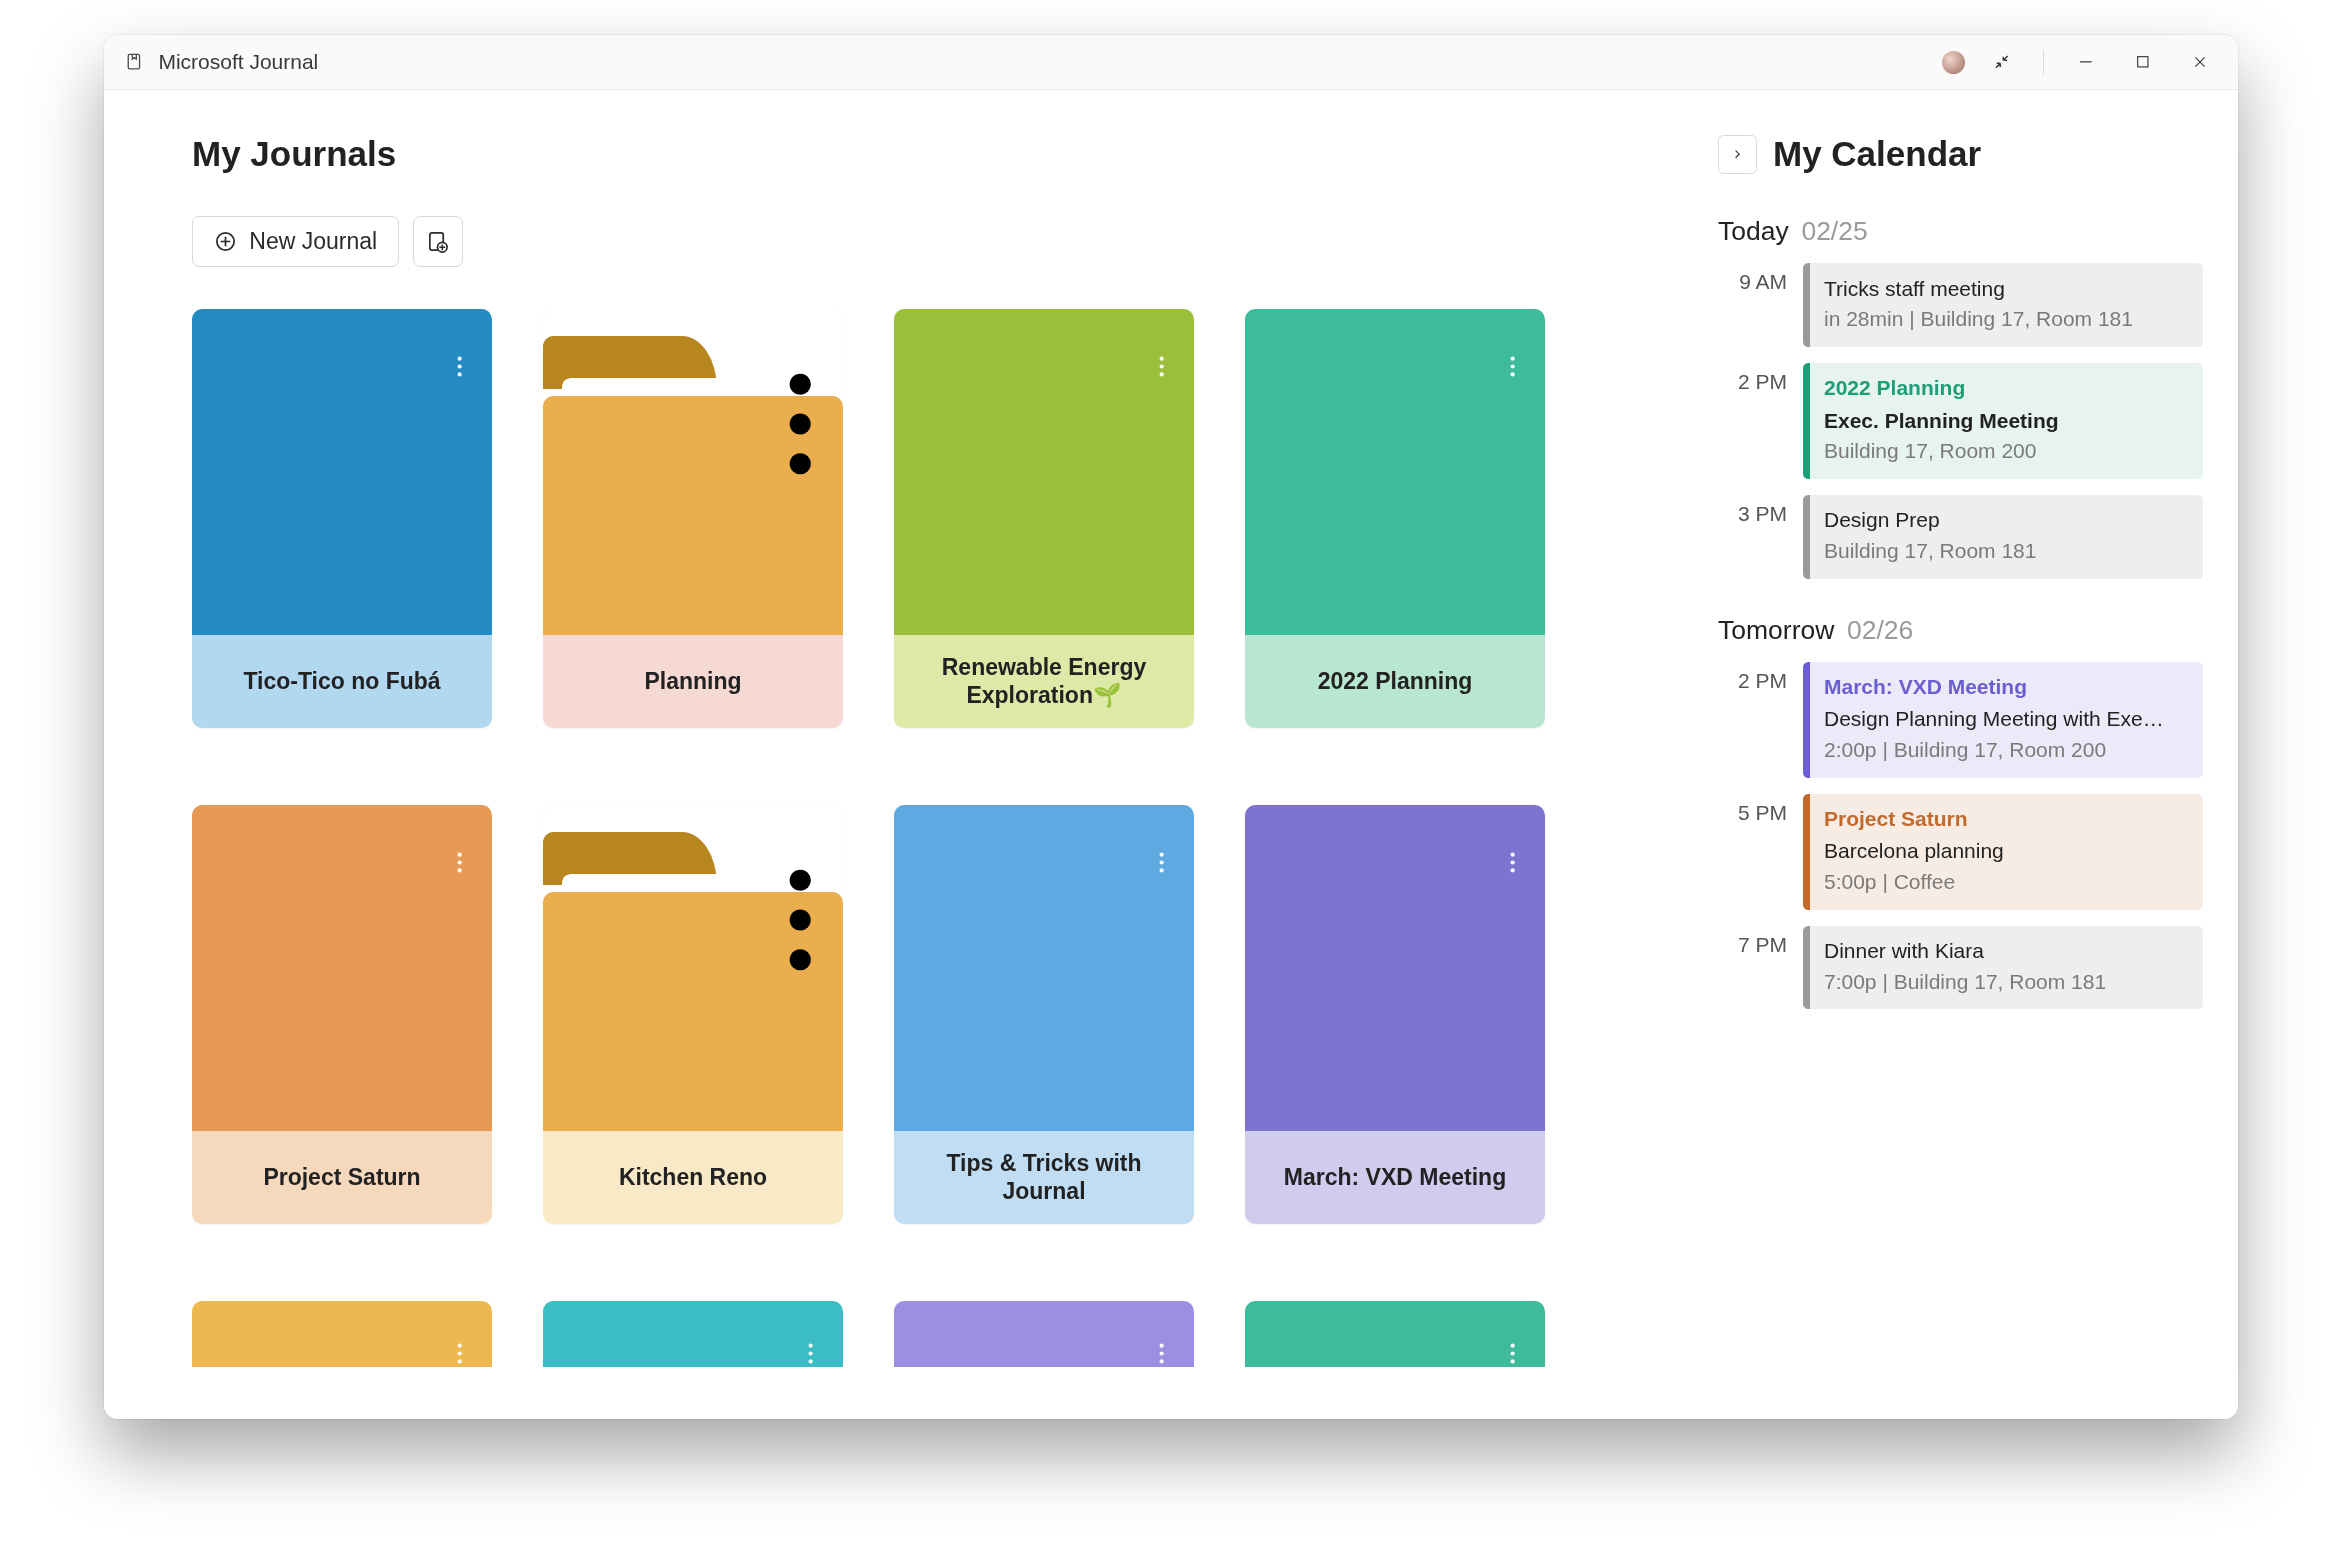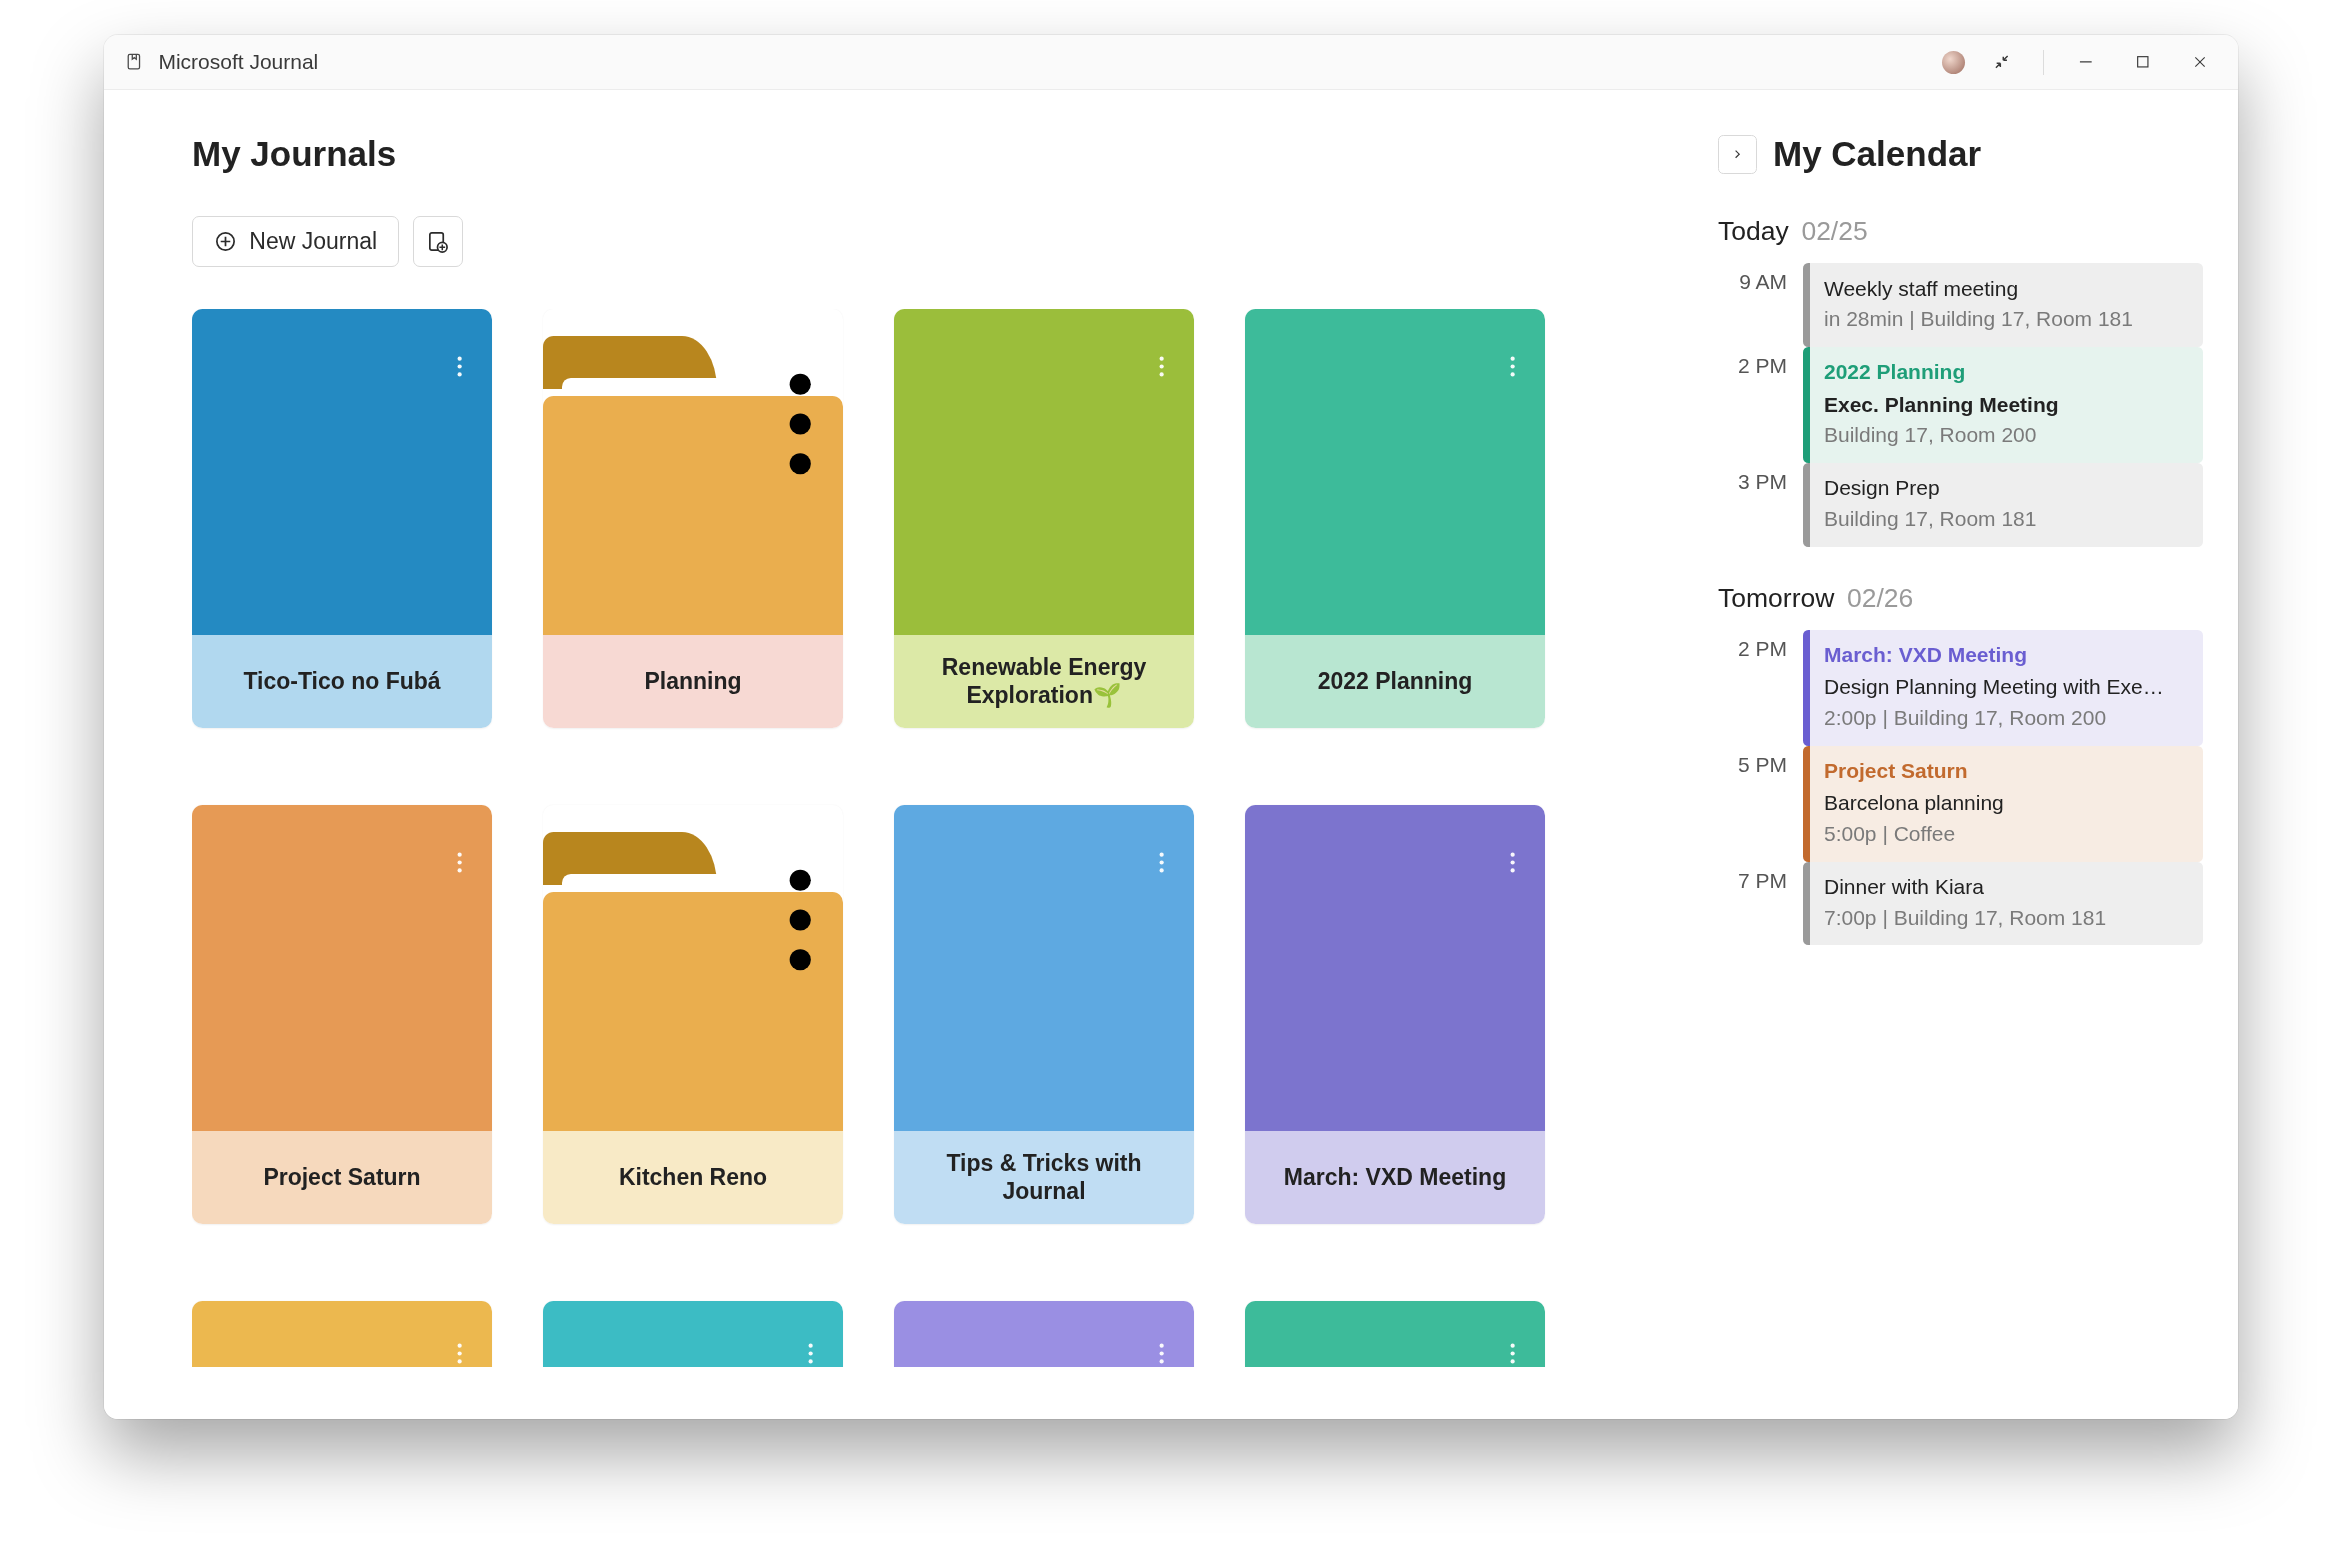--- a/index.html
+++ b/index.html
@@ -221,21 +221,21 @@
   }
 
   .day-head {
     font-size: 26.5px;
     font-weight: 400;
     color: #222;
     margin: 36px 0 16px 0;
   }
   .day-head .date { color: #9a9a9a; margin-left: 5.3px; }
 
-  .events { display: flex; flex-direction: column; }
+  .events { display: flex; flex-direction: column; gap: 16px; }
   .event-row {
     display: flex;
     align-items: flex-start;
     gap: 16px;
   }
   .event-time {
     width: 69px;
     text-align: right;
     font-size: 21px;
     color: #555;
@@ -491,21 +491,21 @@
         </div>
 
         <div id="calendar-days">
             <div class="day-head"><span>Today</span> <span class="date">02/25</span></div>
             <div class="events">
               <div class="event-row">
                 <div class="event-time">9 AM</div>
                 <div class="event-card" style="background: rgb(238, 238, 238);">
                   <div class="event-bar" style="background: rgb(154, 154, 154);"></div>
                   <div class="event-body">
-                    <div class="event-title" style="font-weight: 400; color: rgb(34, 34, 34);">Weekly staff meeting</div>
+                    <div class="event-title" style="font-weight: 400; color: rgb(34, 34, 34);">Tricks staff meeting</div>
                     <div class="event-sub">in 28min | Building 17, Room 181</div>
                   </div>
                 </div>
               </div>
               <div class="event-row">
                 <div class="event-time">2 PM</div>
                 <div class="event-card" style="background: rgb(230, 243, 238);">
                   <div class="event-bar" style="background: rgb(30, 158, 120);"></div>
                   <div class="event-body">
                     <div class="event-cat" style="color: rgb(30, 158, 120);">2022 Planning</div>

